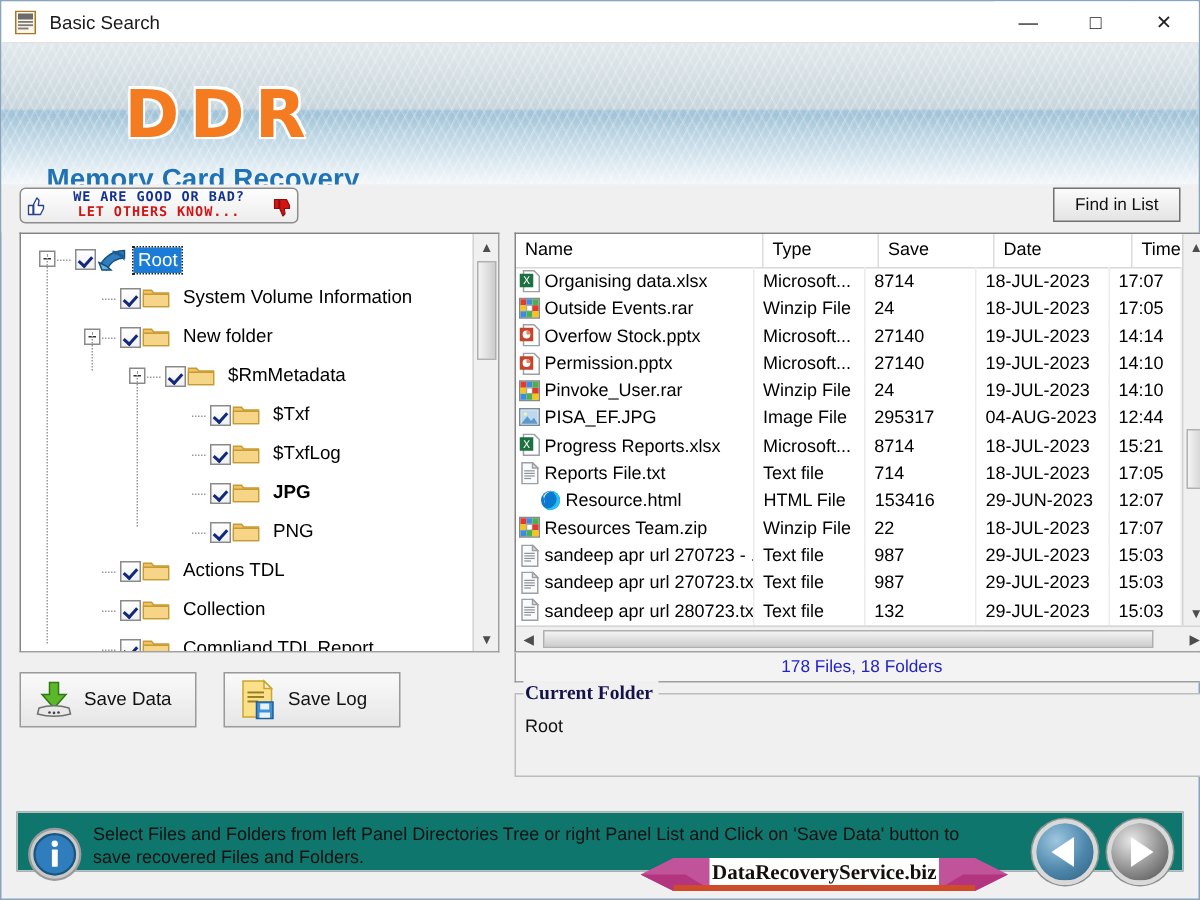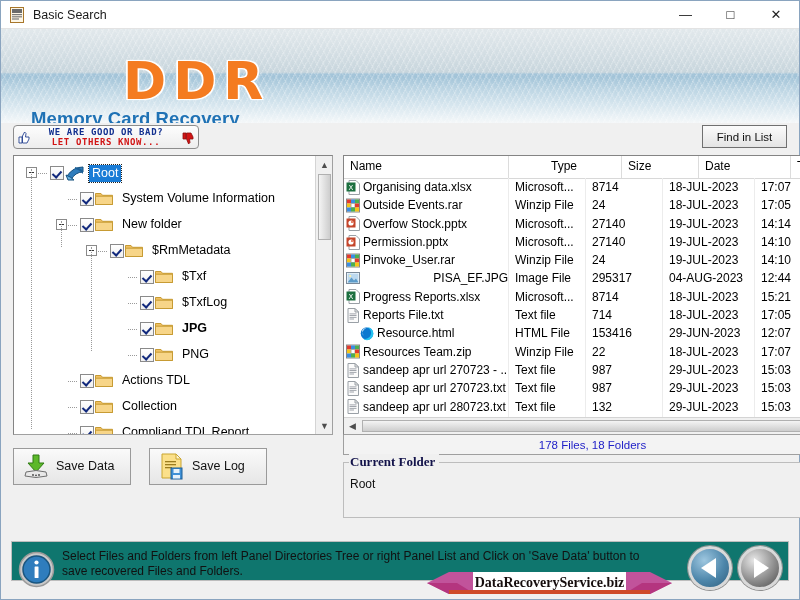--- a/index.html
+++ b/index.html
@@ -70,34 +70,33 @@
   }
   .banner::after {
     content:"";
     position:absolute; left:0; right:0; top:0; height:47px;
     background: linear-gradient(to bottom, rgba(255,255,255,0.42), rgba(255,255,255,0.05));
     pointer-events:none;
   }
   .ddr-logo {
     position: absolute;
     left: 82px; top: 26px;
-    font-size: 52px;
+    font-size: 44px;
     font-weight: bold;
     letter-spacing: 7px;
     color: #f47b20;
     font-family: "DejaVu Sans", sans-serif;
     text-shadow:
        -1.4px -1.4px 0 #ffffff,
         1.4px -1.4px 0 #ffffff,
        -1.4px  1.4px 0 #ffffff,
         1.4px  1.4px 0 #ffffff,
         0 0 3px #ffffff;
     z-index: 3;
     line-height: 1;
-    margin-left: 40px;
   }
   .banner-subtitle {
     position: absolute;
     left: 30px; top: 79px;
     font-size: 18.5px;
     color: #1f72b5;
     font-weight: 600;
     z-index: 3;
     letter-spacing: 0.1px;
   }
@@ -656,22 +655,22 @@
           </span>
           <span class="lbl">Save Log</span>
         </div>
       </div>
     </div>
 
     <div class="right-pane">
       <div class="sunken list-box">
         <div class="list-header" id="list-header">
             <div class="hcell" style="width: 165px;">Name</div>
-            <div class="hcell" style="width: 77px; margin-left: 36px;">Type</div>
-            <div class="hcell" style="width: 77px;">Size</div>
+            <div class="hcell" style="width: 77px;">Type</div>
+            <div class="hcell" style="width: 77px;">Save</div>
             <div class="hcell" style="width: 92px;">Date</div>
             <div class="hcell" style="width: 50px;">Time</div>
           </div>
         <div class="list-rows" id="list-rows">
             <div class="list-row">
               <div class="cell name" style="width: 165px;">
                 <span class="file-ico"><svg width="14" height="15" viewBox="0 0 14 15">
                     <path d="M3 0.5 h7 l3.5 3.5 v10.5 h-10.5 z" fill="#fff" stroke="#9aa0a6"></path>
                     <rect x="0.5" y="2.5" width="9" height="9" fill="#1d7040"></rect>
                     <text x="5" y="9.6" font-size="7" fill="#fff" text-anchor="middle" font-family="DejaVu Sans">X</text>
@@ -749,21 +748,21 @@
                     <rect x="9" y="9.5" width="4" height="4" fill="#f5c518"></rect>
                   </svg></span>
                 <span>Pinvoke_User.rar</span>
               </div>
               <div class="cell" style="width: 77px;">Winzip File</div>
               <div class="cell" style="width: 77px;">24</div>
               <div class="cell" style="width: 92px;">19-JUL-2023</div>
               <div class="cell" style="width: 50px;">14:10</div>
             </div>
             <div class="list-row">
-              <div class="cell name" style="width: 165px; justify-content: space-between;">
+              <div class="cell name" style="width: 165px;">
                 <span class="file-ico"><svg width="14" height="15" viewBox="0 0 14 15">
                     <rect x="0.5" y="1.5" width="13" height="11" fill="#fff" stroke="#7b8a99"></rect>
                     <rect x="1.5" y="2.5" width="11" height="9" fill="#bcd9ef"></rect>
                     <circle cx="4.2" cy="5" r="1.1" fill="#fff2a8"></circle>
                     <path d="M1.5 11.5 L5.5 6.5 L8 9.5 L10 7.5 L12.5 11.5 Z" fill="#5c9bc9"></path>
                   </svg></span>
                 <span>PISA_EF.JPG</span>
               </div>
               <div class="cell" style="width: 77px;">Image File</div>
               <div class="cell" style="width: 77px;">295317</div>

